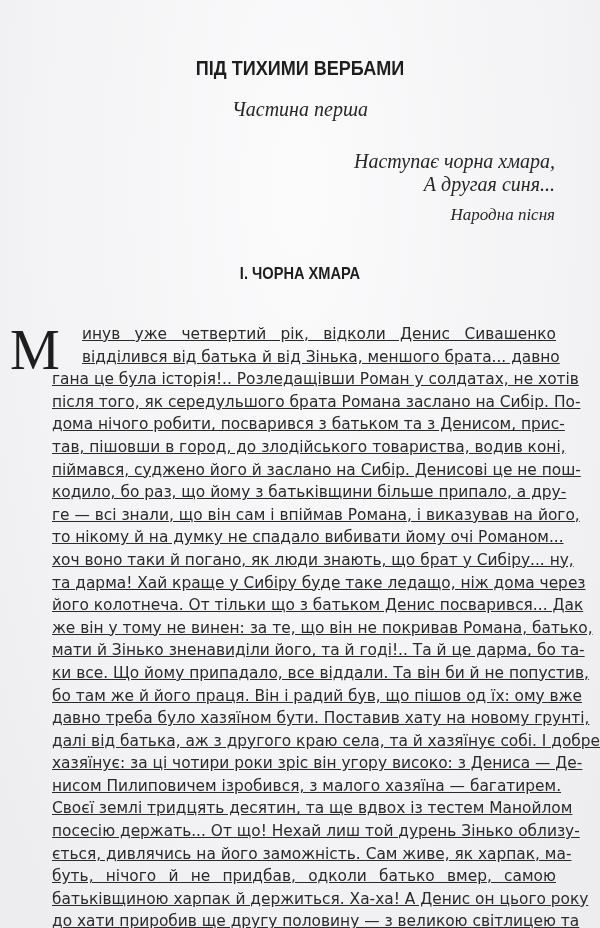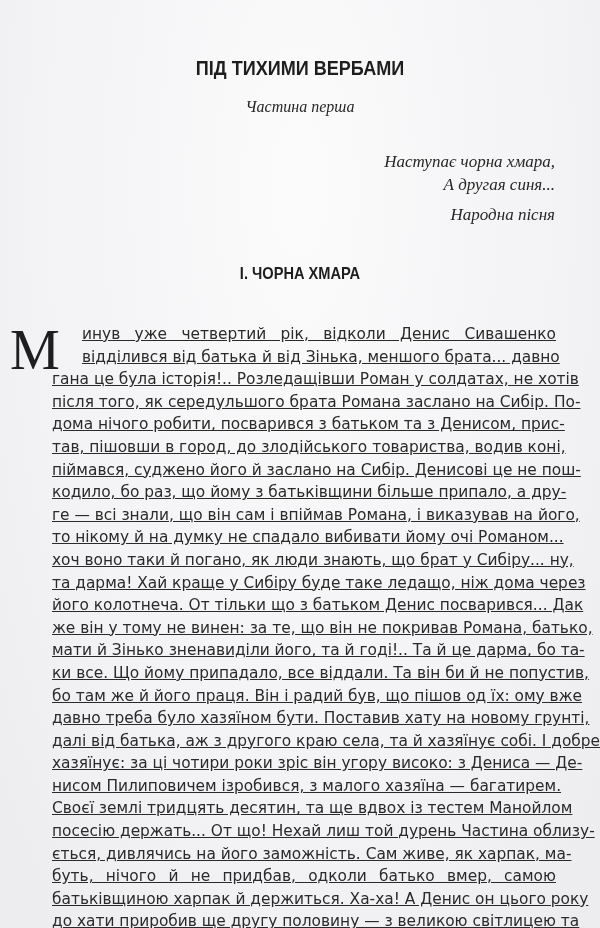--- a/index.html
+++ b/index.html
@@ -34,31 +34,31 @@
     transform: scaleX(0.86);
     transform-origin: 300px 0;
   }
   .subtitle {
     position: absolute;
     top: 98px;
     left: 0; width: 600px;
     text-align: center;
     font-family: "Liberation Serif", serif;
     font-style: italic;
-    font-size: 16px;
+    font-size: 20px;
     color: #262626;
   }
   .epigraph {
     position: absolute;
     top: 150px;
     right: 45px;
     text-align: right;
     font-family: "Liberation Serif", serif;
     font-style: italic;
-    font-size: 17px;
+    font-size: 20px;
     line-height: 23px;
     color: #262626;
   }
   .epigraph-source {
     position: absolute;
     top: 205px;
     right: 45px;
     text-align: right;
     font-family: "Liberation Serif", serif;
     font-style: italic;
@@ -145,21 +145,21 @@
     <span class="line">його колотнеча. От тільки що з батьком Денис посварився... Дак</span>
     <span class="line">же він у тому не винен: за те, що він не покривав Романа, батько,</span>
     <span class="line">мати й Зінько зненавиділи його, та й годі!.. Та й це дарма, бо та-</span>
     <span class="line">ки все. Що йому припадало, все віддали. Та він би й не попустив,</span>
     <span class="line">бо там же й його праця. Він і радий був, що пішов од їх: ому вже</span>
     <span class="line">давно треба було хазяїном бути. Поставив хату на новому грунті,</span>
     <span class="line">далі від батька, аж з другого краю села, та й хазяїнує собі. І добре</span>
     <span class="line">хазяїнує: за ці чотири роки зріс він угору високо: з Дениса — Де-</span>
     <span class="line">нисом Пилиповичем ізробився, з малого хазяїна — багатирем.</span>
     <span class="line">Своєї землі тридцять десятин, та ще вдвох із тестем Манойлом</span>
-    <span class="line">посесію держать... От що! Нехай лиш той дурень Частина облизу-</span>
+    <span class="line">посесію держать... От що! Нехай лиш той дурень Зінько облизу-</span>
     <span class="line">ється, дивлячись на його заможність. Сам живе, як харпак, ма-</span>
     <span class="line">буть, нічого й не придбав, одколи батько вмер, самою</span>
     <span class="line">батьківщиною харпак й держиться. Ха-ха! А Денис он цього року</span>
     <span class="line">до хати приробив ще другу половину — з великою світлицею та</span>
 
   </div>
 
 </div>
 
 </body></html>

